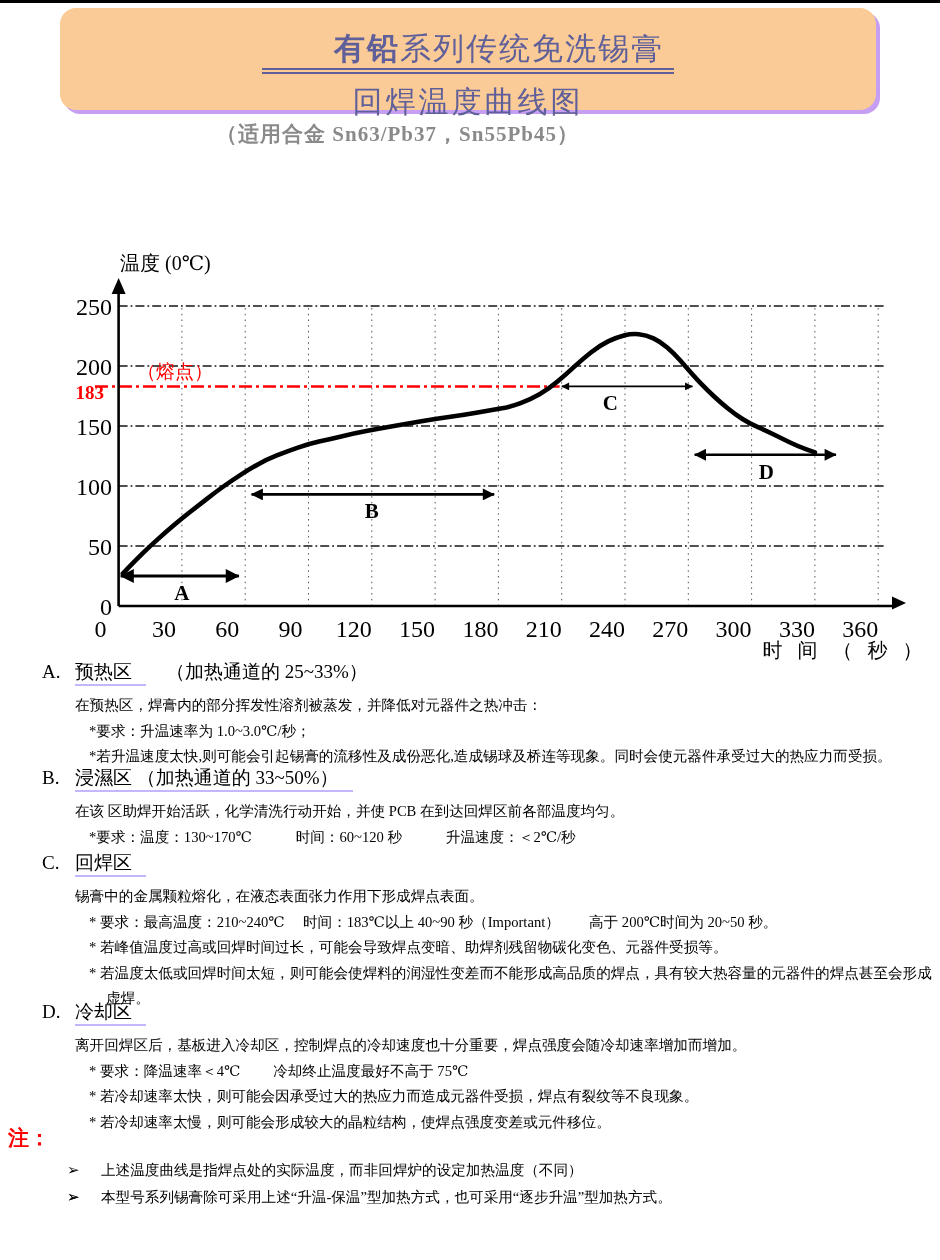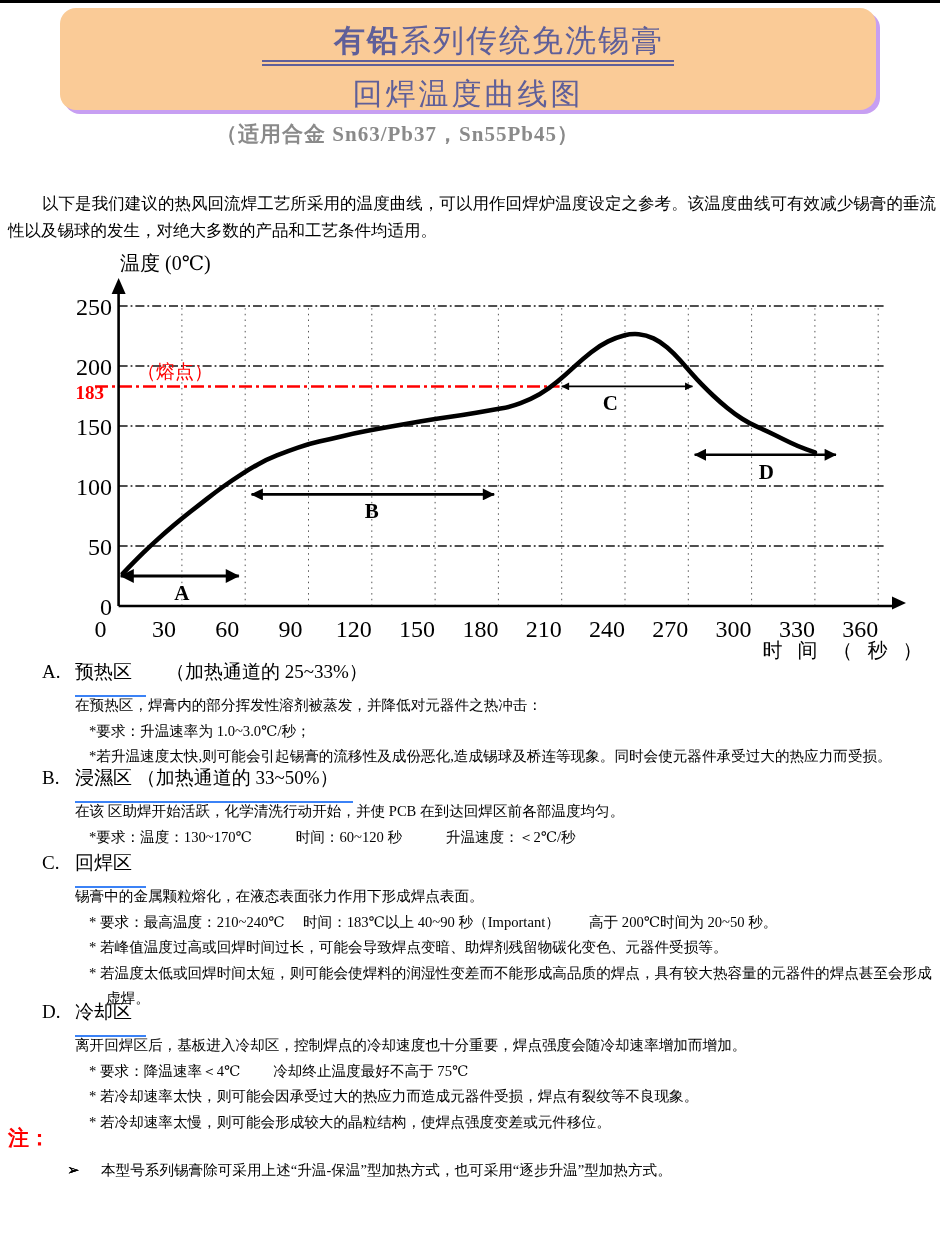--- a/index.html
+++ b/index.html
@@ -2,21 +2,21 @@
 <html><head>
 <meta charset="utf-8">
 <style>
   html,body{margin:0;padding:0;background:#fff;}
   #page{position:relative;width:940px;height:1260px;background:#fff;overflow:hidden;
         font-family:"Liberation Serif","DejaVu Serif",serif;color:#000;}
   #top-rule{position:absolute;left:0;top:0;width:940px;height:3px;background:#000;}
   
   #banner{position:absolute;left:60px;top:8px;width:816px;height:102px;
           background:#FACB97;border-radius:16px;box-shadow:4px 4px 0 #C79FF2;}
-  .h-line1{margin-top:14px;text-align:center;font-size:31px;color:#5F5F99;letter-spacing:2px;line-height:38px;}
+  .h-line1{margin-top:22px;text-align:center;font-size:31px;color:#5F5F99;letter-spacing:2px;line-height:38px;}
   .h-underline{border-bottom:6px double #5F5F99;padding:0 10px 2px 72px;}
   .h-line1 b{font-weight:bold;}
   .h-line2{margin-top:16px;text-align:center;font-size:30px;color:#5F5F99;letter-spacing:3px;line-height:36px;}
   #subtitle{position:absolute;left:0;top:120px;width:795px;text-align:center;
             font-size:21px;font-weight:bold;color:#8A8A8A;letter-spacing:1px;}
   #intro{position:absolute;left:8px;top:190px;width:928px;font-size:16.5px;line-height:27px;
          text-indent:34px;text-align:justify;}
   #y-axis-title{position:absolute;left:94px;top:250px;font-size:20px;margin-left:26px;}
   
   #chart-svg{position:absolute;left:0;top:0;width:940px;height:700px;pointer-events:none;}
@@ -31,21 +31,21 @@
   .yt{font:24px "Liberation Serif",serif;text-anchor:end;}
   .xt{font:24px "Liberation Serif",serif;text-anchor:middle;}
   .mt{font:bold 19px "Liberation Serif",serif;text-anchor:end;fill:#FF0000;}
   .mlb{font:19px "Liberation Serif",serif;fill:#FF0000;}
   .xtt{font:20px "Liberation Serif",serif;text-anchor:middle;letter-spacing:5px;}
   
   .sec{position:absolute;left:42px;width:900px;}
   #sec-a{top:660px;} #sec-b{top:766px;} #sec-c{top:851px;} #sec-d{top:1000px;}
   .sec-head{font-size:19px;line-height:24px;}
   .sec-letter{display:inline-block;min-width:33px;}
-  .sec-title{border-bottom:2px solid #3b82f6;padding-right:14px;padding-bottom:13px;}
+  .sec-title{border-bottom:2px solid #c4b5fd;padding-right:14px;padding-bottom:2px;}
   .sec-suffix{margin-left:20px;}
   .sec-body{margin-left:33px;margin-top:9px;}
   .bodyline{font-size:14.6px;line-height:25.6px;white-space:pre-wrap;}
   .bodyline.req{padding-left:31px;text-indent:-17px;}
   
   #notes{position:absolute;left:8px;top:1124px;width:926px;}
   .notes-label{color:#FF0000;font-weight:bold;font-size:21px;}
   .note-items{margin-left:57px;margin-top:5px;}
   .note-item{position:relative;padding-left:36px;font-size:14.6px;line-height:26px;margin-bottom:1px;}
   .note-bullet{position:absolute;left:2px;top:0;font-size:15px;}
@@ -56,21 +56,20 @@
 <div id="page">
   <div id="top-rule"></div>
 
   <div id="banner">
     <div class="h-line1"><span class="h-underline"><b>有铅</b><span>系列传统免洗锡膏</span></span></div>
     <div class="h-line2">回焊温度曲线图</div>
   </div>
 
   <div id="subtitle">（适用合金 Sn63/Pb37，Sn55Pb45）</div>
 
-  <div id="intro">以下是我们建议的热风回流焊工艺所采用的温度曲线，可以用作回焊炉温度设定之参考。该温度曲线可有效减少锡膏的垂流性以及锡球的发生，对绝大多数的产品和工艺条件均适用。</div>
 
   <div id="y-axis-title">温度 (0℃)</div>
 
   <svg id="chart-svg" viewBox="0 0 940 700">
     <defs>
       <marker id="ah" viewBox="0 0 10 10" refX="9.5" refY="5" markerWidth="5.5" markerHeight="4.6" orient="auto-start-reverse">
         <path d="M0,0 L10,5 L0,10 z" fill="#000"></path>
       </marker>
     </defs>
   <line x1="181.89999999999998" y1="606" x2="181.89999999999998" y2="306" class="vg"></line>
@@ -161,18 +160,18 @@
         <div class="bodyline">离开回焊区后，基板进入冷却区，控制焊点的冷却速度也十分重要，焊点强度会随冷却速率增加而增加。</div>
         <div class="bodyline req">* 要求：降温速率＜4℃　　 冷却终止温度最好不高于 75℃</div>
         <div class="bodyline req">* 若冷却速率太快，则可能会因承受过大的热应力而造成元器件受损，焊点有裂纹等不良现象。</div>
         <div class="bodyline req">* 若冷却速率太慢，则可能会形成较大的晶粒结构，使焊点强度变差或元件移位。</div>
       </div>
   </section>
 
   <div id="notes">
     <div class="notes-label">注：</div>
     <div class="note-items">
-        <div class="note-item"><span class="note-bullet">➢</span></div>
+        <div class="note-item"><span class="note-bullet">➢</span><span class="note-text">上述温度曲线是指焊点处的实际温度，而非回焊炉的设定加热温度（不同）</span></div>
         <div class="note-item"><span class="note-bullet">➢</span></div>
         <div class="note-item"><span class="note-bullet">➢</span><span class="note-text">本型号系列锡膏除可采用上述“升温-保温”型加热方式，也可采用“逐步升温”型加热方式。</span></div>
       </div>
   </div>
 </div>
 
 </body></html>

